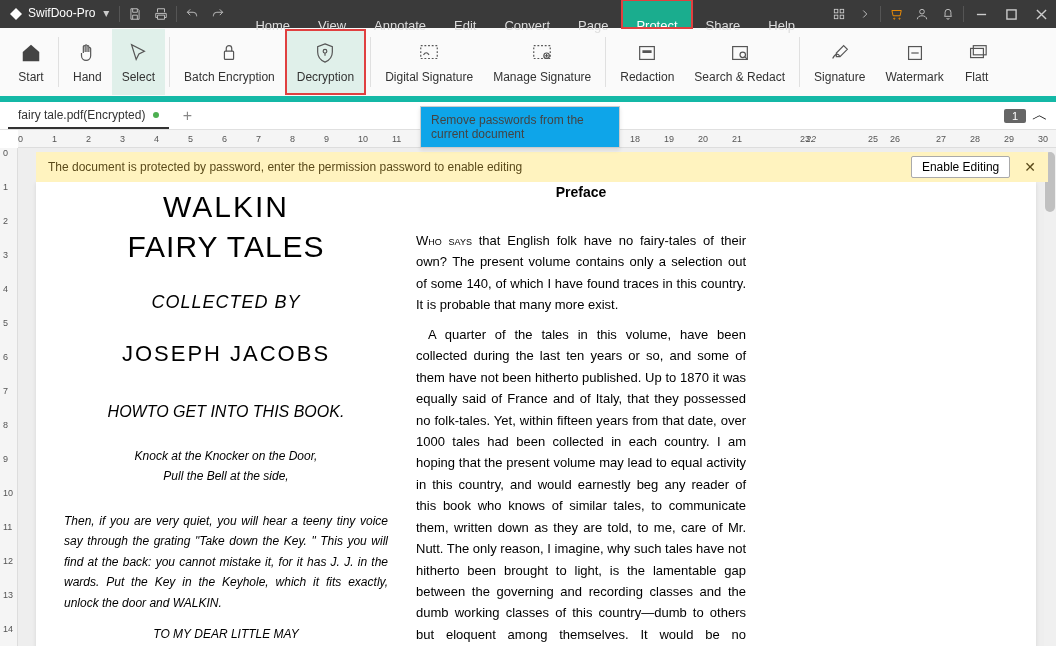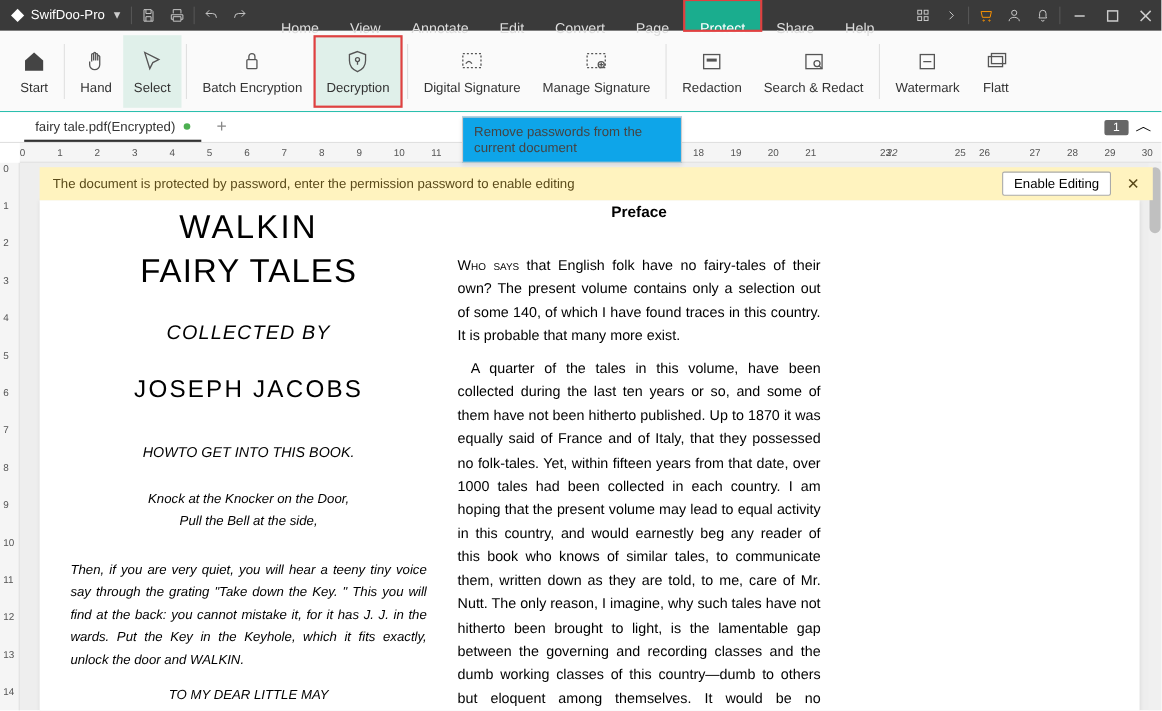--- a/index.html
+++ b/index.html
@@ -11,32 +11,32 @@
 .tb-ico{width:26px;height:28px;display:flex;align-items:center;justify-content:center;cursor:pointer}
 .tb-ico svg{width:14px;height:14px;stroke:#ccc;fill:none;stroke-width:1.5}
 .tb-sep{width:1px;height:16px;background:#555;margin:0 2px}
 .menu{display:flex;margin-left:10px}
 .menu-item{padding:12px 14px;height:28px;line-height:28px;cursor:pointer;color:#ddd;font-size:13px}
 .menu-item.active{background:#1aad8e;color:#fff}
 .menu-item.hl{outline:2px solid #e04040;outline-offset:-1px}
 .tb-right{margin-left:auto;display:flex;align-items:center}
 .win-btn{width:30px;height:28px;display:flex;align-items:center;justify-content:center;cursor:pointer}
 .win-btn svg{width:11px;height:11px;stroke:#ccc;fill:none;stroke-width:1.5}
-.ribbon{height:74px;background:#fafafa;border-bottom:1px solid #14b8a6;display:flex;align-items:center;padding:0 8px;gap:0}
+.ribbon{height:74px;background:#fafafa;border-bottom:6px solid #14b8a6;display:flex;align-items:center;padding:0 8px;gap:0}
 .rb-btn{display:flex;flex-direction:column;align-items:center;justify-content:center;padding:4px 10px;height:66px;cursor:pointer;position:relative}
 .rb-btn.sel{background:#e0f0ea}
 .rb-btn.hl{border:2px solid #e04040;background:#e0f0ea}
 .rb-btn.dis{color:#aaa}
 .rb-ico{width:26px;height:26px;display:flex;align-items:center;justify-content:center;margin-bottom:4px}
 .rb-ico svg{width:22px;height:22px;stroke:#555;fill:none;stroke-width:1.3}
 .rb-btn.dis .rb-ico svg{stroke:#bbb}
 .rb-lbl{font-size:12px;color:#333}
 .rb-btn.dis .rb-lbl{color:#aaa}
 .rb-sep{width:1px;height:50px;background:#e0e0e0;margin:0 4px}
-.tabs{height:28px;background:#fff;display:flex;align-items:center;border-bottom:1px solid #e0e0e0;padding-left:22px;position:relative}
+.tabs{height:28px;background:#fff;display:flex;align-items:center;border-bottom:1px solid #e0e0e0;padding-left:8px;position:relative}
 .tab{display:flex;align-items:center;gap:8px;padding:0 10px;height:26px;font-size:12px;color:#333;border-bottom:2px solid #333}
 .tab-dot{width:6px;height:6px;border-radius:50%;background:#4caf50}
 .tab-add{width:20px;height:20px;display:flex;align-items:center;justify-content:center;margin-left:8px;cursor:pointer;color:#888;font-size:16px}
 .page-ind{margin-left:auto;display:flex;align-items:center;gap:6px;padding-right:8px}
 .page-num{background:#666;color:#fff;font-size:11px;padding:1px 8px;border-radius:2px}
 .page-chev{cursor:pointer}
 .tooltip{position:absolute;left:420px;top:106px;background:#0ea5e9;border:1px solid #ccc;padding:6px 10px;font-size:12px;color:#444;z-index:100;max-width:200px;box-shadow:0 2px 4px rgba(0,0,0,0.1)}
 .ruler-h{position:absolute;left:18px;top:130px;right:0;height:18px;background:#f5f5f5;border-bottom:1px solid #ddd;font-size:9px;color:#666;overflow:hidden}
 .ruler-h-inner{display:flex;position:relative;height:100%}
 .ruler-tick{position:absolute;top:4px;font-size:9px;color:#555}
@@ -45,21 +45,21 @@
 .page-area{position:absolute;left:18px;top:148px;right:0;bottom:0;background:#eee;overflow:hidden}
 .banner{position:absolute;left:18px;right:8px;top:4px;height:30px;background:#fff3bf;display:flex;align-items:center;padding:0 12px;font-size:12px;color:#5a4a1a;z-index:5}
 .banner-btn{margin-left:auto;background:#fff;border:1px solid #aaa;padding:3px 10px;font-size:12px;cursor:pointer;border-radius:2px}
 .banner-x{margin-left:14px;cursor:pointer;font-size:14px;color:#5a4a1a}
 .paper{position:absolute;left:18px;top:34px;width:1000px;height:800px;background:#fff;box-shadow:0 1px 4px rgba(0,0,0,0.1)}
 .col1{position:absolute;left:20px;top:0;width:340px;text-align:center;font-family:"Times New Roman",serif}
 .title1{font-size:30px;letter-spacing:2px;margin-top:8px}
 .title2{font-size:30px;letter-spacing:1px;margin-top:6px}
 .subtitle{font-size:18px;font-style:italic;margin-top:28px;letter-spacing:1px}
 .author{font-size:22px;letter-spacing:2px;margin-top:28px}
-.howto{font-size:13px;font-style:italic;margin-top:36px}
+.howto{font-size:16px;font-style:italic;margin-top:36px}
 .knock{font-size:12px;font-style:italic;margin-top:28px}
 .pull{font-size:12px;font-style:italic;margin-top:6px}
 .para{font-size:12px;font-style:italic;margin-top:28px;text-align:justify;padding:0 8px;line-height:1.7}
 .dear{font-size:12px;font-style:italic;margin-top:14px}
 .col2{position:absolute;left:380px;top:0;width:330px;font-family:"Times New Roman",serif}
 .preface{font-size:14px;font-weight:bold;text-align:center;margin-top:2px}
 .body1{font-size:13px;text-align:justify;margin-top:30px;line-height:1.65}
 .body2{font-size:13px;text-align:justify;margin-top:8px;line-height:1.65;text-indent:12px}
 .sc{font-variant:small-caps}
 .scroll-v{position:absolute;right:0;top:0;width:12px;bottom:0;background:#f0f0f0}
@@ -239,20 +239,28 @@
       <div class="rb-ico">
         <svg viewBox="0 0 24 24">
           <rect x="4" y="5" width="16" height="14"></rect>
           <circle cx="15" cy="14" r="3"></circle>
           <path d="M17 16l3 3"></path>
         </svg>
       </div>
       <div class="rb-lbl">Search &amp; Redact</div>
     </div>
   <div class="rb-sep"></div>
+  <div class="rb-btn">
+      <div class="rb-ico">
+        <svg viewBox="0 0 24 24">
+          <path d="M4 18c3-6 6-6 8-2 M16 4l4 4-8 8h-4v-4z"></path>
+        </svg>
+      </div>
+      <div class="rb-lbl">Signature</div>
+    </div>
   <div class="rb-btn">
       <div class="rb-ico">
         <svg viewBox="0 0 24 24">
           <rect x="5" y="5" width="14" height="14"></rect>
           <path d="M8 12h8"></path>
         </svg>
       </div>
       <div class="rb-lbl">Watermark</div>
     </div>
   <div class="rb-btn">

